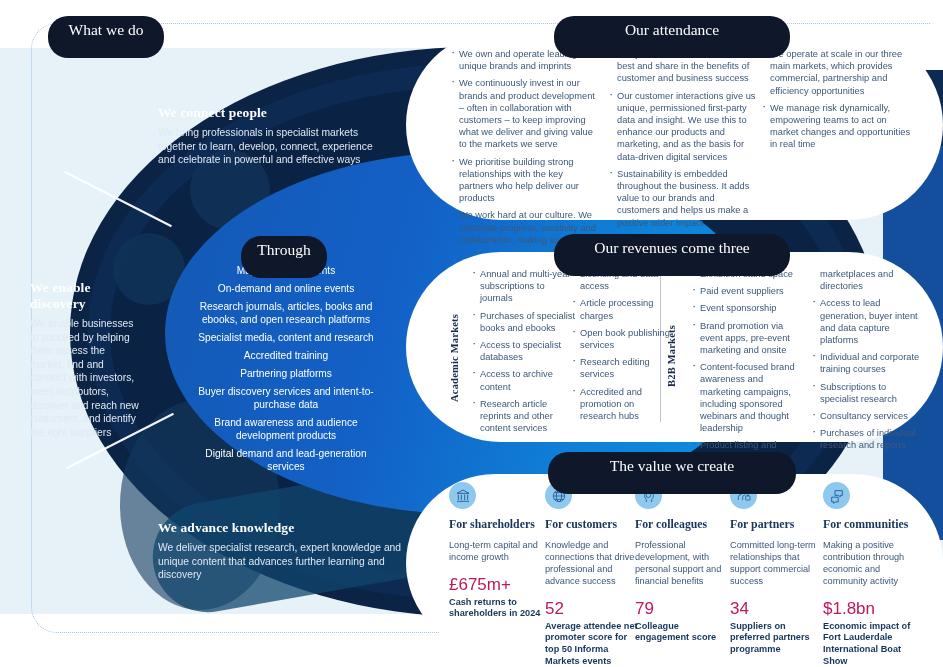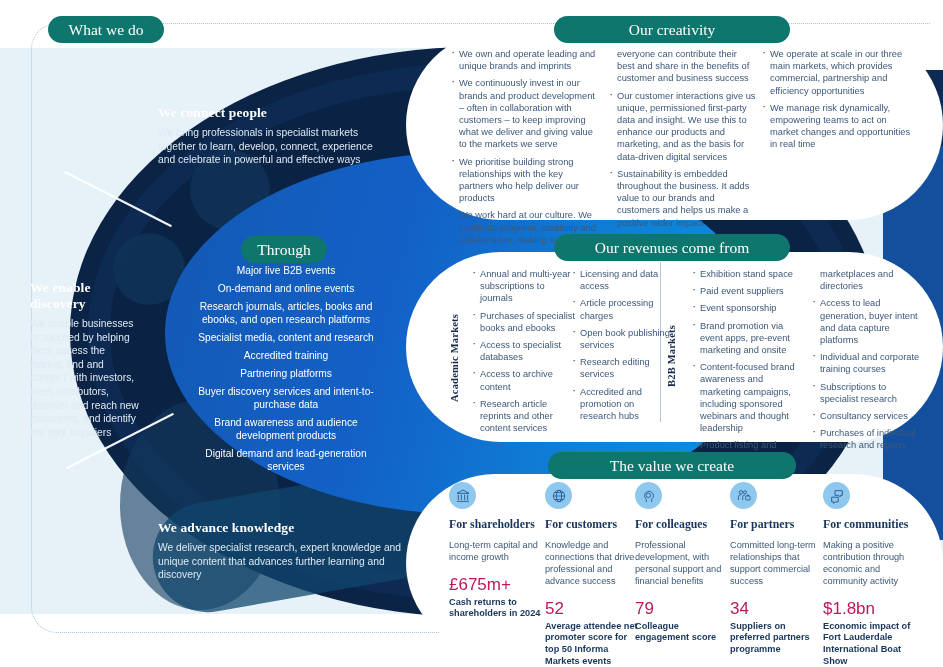--- a/index.html
+++ b/index.html
@@ -42,22 +42,22 @@
 
   
   .bubble{position:absolute;background:#ffffff;border-radius:170px;}
   .b-diff{left:406px;top:30px;width:537px;height:190px;}
   .b-rev {left:406px;top:252px;width:537px;height:190px;}
   .b-val {left:406px;top:474px;width:537px;height:178px;border-bottom-right-radius:0;}
   .b-val-fix{position:absolute;left:700px;top:560px;width:243px;height:92px;background:#fff;}
   .b-diff-fix{position:absolute;left:700px;top:30px;width:243px;height:40px;background:#fff;}
 
   
-  .pill{position:absolute;background:#0f766e;color:#fff;border-radius:20px;
-        font-family:"Liberation Serif",serif;font-size:15.5px;line-height:27px;height:27px;
+  .pill{position:absolute;background:#0f172a;color:#fff;border-radius:20px;
+        font-family:"Liberation Serif",serif;font-size:15.5px;line-height:27px;height:42px;
         text-align:center;white-space:nowrap;z-index:40;}
   .pill-what{left:48px;top:16px;width:116px;}
   .pill-diff{left:554px;top:16px;width:236px;}
   .pill-through{left:241px;top:236px;width:86px;}
   .pill-rev{left:554px;top:234px;width:236px;}
   .pill-value{left:548px;top:452px;width:248px;}
 
   
   .dkblk{position:absolute;z-index:30;color:#ffffff;}
   .dkblk h3{margin:0 0 5px 0;font-family:"Liberation Serif",serif;font-size:13.5px;font-weight:700;letter-spacing:.1px;}
@@ -137,23 +137,23 @@
 
   <div class="dotted-frame"></div>
 
   <div class="bubble b-diff"></div>
   <div class="b-diff-fix"></div>
   <div class="bubble b-rev"></div>
   <div class="bubble b-val"></div>
   <div class="b-val-fix"></div>
 
   <div class="pill pill-what">What we do</div>
-  <div class="pill pill-diff">Our creativity</div>
+  <div class="pill pill-diff">Our attendance</div>
   <div class="pill pill-through">Through</div>
-  <div class="pill pill-rev">Our revenues come from</div>
+  <div class="pill pill-rev">Our revenues come three</div>
   <div class="pill pill-value">The value we create</div>
 
   <div class="dkblk blk-connect">
     <h3>We connect people</h3>
     <p>We bring professionals in specialist markets together to learn, develop, connect, experience and celebrate in powerful and effective ways</p>
   </div>
   <div class="dkblk blk-enable">
     <h3>We enable discovery</h3>
     <p>We enable businesses to succeed by helping them assess the market, find and connect with investors, meet distributors, discover and reach new customers, and identify the right suppliers</p>
   </div>

